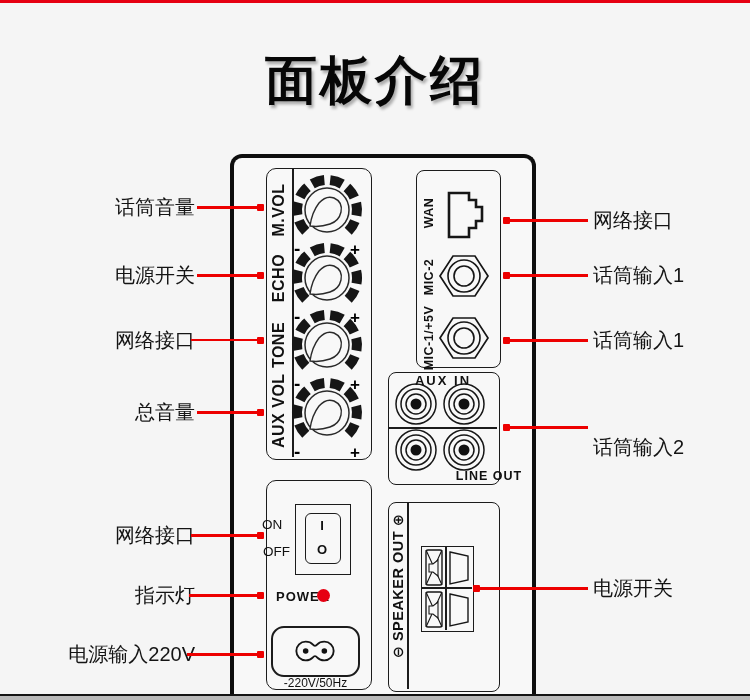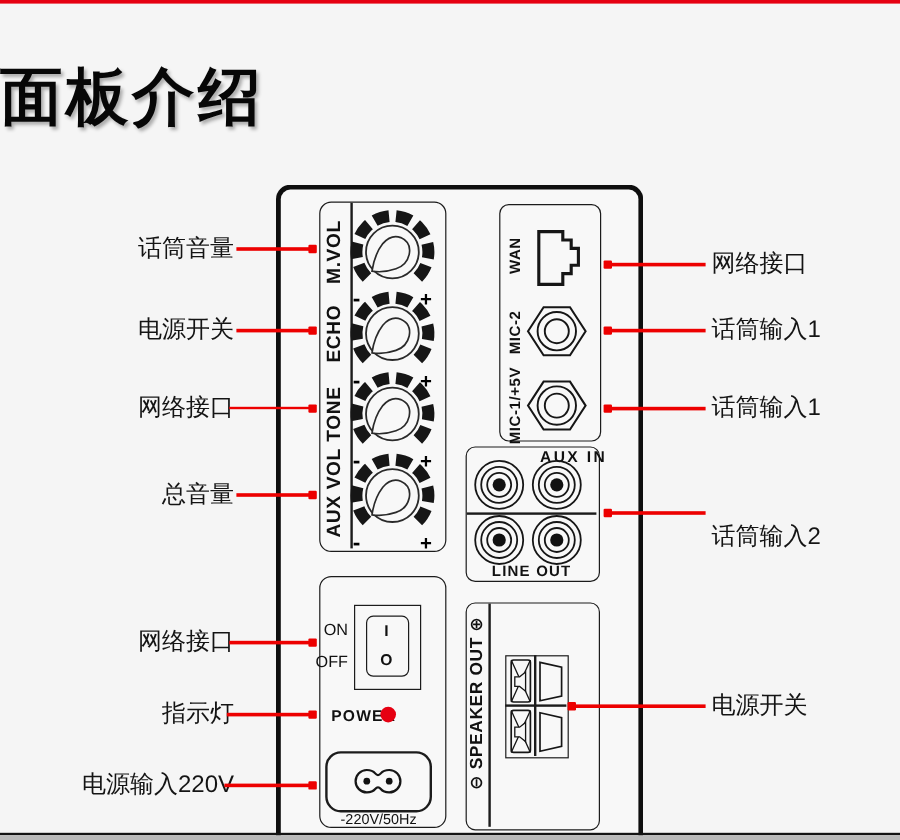--- a/index.html
+++ b/index.html
@@ -9,21 +9,21 @@
     font-family:"Liberation Sans","DejaVu Sans",sans-serif;
     color:#111;
   }
   .abs{position:absolute;}
   
   .top-bar{left:0;top:0;width:750px;height:3px;background:#e60012;}
   .bottom-line{left:0;top:694px;width:750px;height:2px;background:#141414;}
   .bottom-strip{left:0;top:696px;width:750px;height:4px;background:#b9b9b9;}
   
   .title{
-    left:0;top:46px;width:750px;
+    left:0;top:46px;width:750px;text-align:center;
     font-size:52px;font-weight:900;letter-spacing:3px;color:#070707;
     text-shadow:2px 3px 3px rgba(0,0,0,0.30);
   }
   
   .panel{
     left:230px;top:154px;width:298px;height:546px;
     border:4px solid #0e0e0e;border-bottom:none;
     border-radius:12px 12px 0 0;background:#f8f8f8;
   }
   .box{border:1.6px solid #1c1c1c;border-radius:10px;}
@@ -31,21 +31,21 @@
   .divider-h{background:#1c1c1c;height:1.6px;}
   
   .vlabel{
     height:18px;line-height:18px;text-align:center;
     transform:rotate(-90deg);font-weight:bold;white-space:nowrap;
   }
   .knob-label{width:70px;font-size:16px;letter-spacing:0.5px;}
   .io-label{width:80px;font-size:12.5px;letter-spacing:0.5px;}
   .spk-label{width:170px;font-size:14.5px;letter-spacing:0.5px;}
   
-  .aux-title{width:110px;text-align:center;font-size:13px;font-weight:bold;letter-spacing:2px;margin-left:35px;}
+  .aux-title{width:110px;text-align:center;font-size:13px;font-weight:bold;letter-spacing:2px;}
   .lineout-title{width:110px;text-align:center;font-size:12.5px;font-weight:bold;letter-spacing:1px;}
   .sw-side{font-size:13.5px;font-weight:500;}
   .power-text{font-size:13px;font-weight:600;letter-spacing:1px;}
   .socket-text{width:89px;text-align:center;font-size:12px;font-weight:500;}
   .sw-symbol{font-size:13px;font-weight:600;text-align:center;width:34px;}
   
   .sw-outer{border:1.6px solid #1c1c1c;}
   .sw-inner{border:1.6px solid #1c1c1c;border-radius:6px;}
   .power-dot{width:13px;height:13px;border-radius:50%;background:#e60012;}
   .socket{border:2px solid #1c1c1c;border-radius:13px;}
@@ -119,21 +119,21 @@
 </svg>
 <svg class="abs" style="left:437px;top:314px;" width="54" height="48" viewBox="0 0 54 48">
   <polygon class="stroke" stroke-width="1.7" points="3,24 16,4 38,4 51,24 38,44 16,44"></polygon>
   <circle class="stroke" stroke-width="1.6" cx="27" cy="24" r="16"></circle>
   <circle class="stroke" stroke-width="1.6" cx="27" cy="24" r="10"></circle>
 </svg>
 
 <div class="abs box" style="left:388px;top:372px;width:110px;height:111px;border-radius:8px;"></div>
 <div class="abs divider-h" style="left:389px;top:427px;width:108px;"></div>
 <div class="abs aux-title" style="left:388px;top:373px;">AUX IN</div>
-<div class="abs lineout-title" style="left:388px;top:469px;">LINE OUT</div>
+<div class="abs lineout-title" style="left:388px;top:469px;padding-left:46px;">LINE OUT</div>
 
 <svg class="abs" style="left:394px;top:382px;" width="44" height="44" viewBox="0 0 44 44">
   <circle class="stroke" stroke-width="1.5" cx="22" cy="22" r="20"></circle>
     <circle class="stroke" stroke-width="1.5" cx="22" cy="22" r="15"></circle>
     <circle class="stroke" stroke-width="1.5" cx="22" cy="22" r="10"></circle>
     <circle cx="22" cy="22" r="5.5" fill="#111"></circle>
 </svg>
 <svg class="abs" style="left:442px;top:382px;" width="44" height="44" viewBox="0 0 44 44">
   <circle class="stroke" stroke-width="1.5" cx="22" cy="22" r="20"></circle>
     <circle class="stroke" stroke-width="1.5" cx="22" cy="22" r="15"></circle>
@@ -151,21 +151,21 @@
     <circle class="stroke" stroke-width="1.5" cx="22" cy="22" r="15"></circle>
     <circle class="stroke" stroke-width="1.5" cx="22" cy="22" r="10"></circle>
     <circle cx="22" cy="22" r="5.5" fill="#111"></circle>
 </svg>
 
 <div class="abs box" style="left:266px;top:480px;width:104px;height:208px;"></div>
 <div class="abs sw-outer" style="left:295px;top:504px;width:54px;height:69px;"></div>
 <div class="abs sw-inner" style="left:305px;top:513px;width:34px;height:49px;"></div>
 <div class="abs sw-symbol" style="left:305px;top:518px;">I</div>
 <div class="abs sw-symbol" style="left:305px;top:542px;">O</div>
-<div class="abs sw-side" style="left:262px;top:517px;width:28px;text-align:right;">ON</div>
+<div class="abs sw-side" style="left:262px;top:517px;width:28px;text-align:left;">ON</div>
 <div class="abs sw-side" style="left:258px;top:544px;width:32px;text-align:right;">OFF</div>
 <div class="abs power-text" style="left:276px;top:589px;">POWER</div>
 <div class="abs power-dot" style="left:317px;top:589px;"></div>
 <div class="abs socket" style="left:271px;top:626px;width:85px;height:47px;"></div>
 <svg class="abs" style="left:285px;top:637px;" width="60" height="28" viewBox="0 0 100 60">
   <path class="stroke" stroke-width="4" d="M30 10 A20 20 0 0 0 30 50 Q40 50 45 44 Q50 38 55 44 Q60 50 70 50 A20 20 0 0 0 70 10 Q60 10 55 16 Q50 22 45 16 Q40 10 30 10 Z"></path>
   <circle cx="30" cy="30" r="6" fill="#111"></circle>
     <circle cx="70" cy="30" r="6" fill="#111"></circle>
 </svg>
 <div class="abs socket-text" style="left:271px;top:676px;">-220V/50Hz</div>

